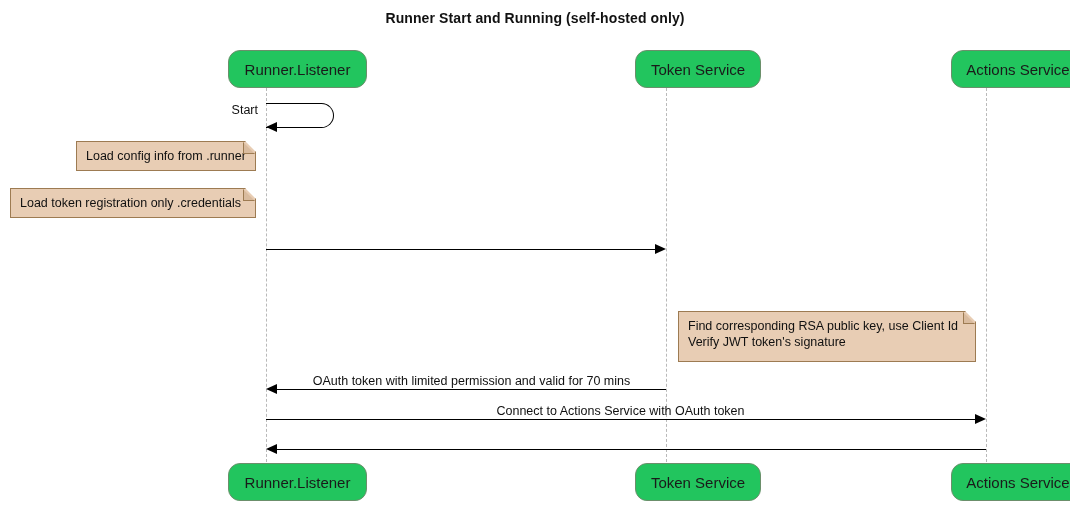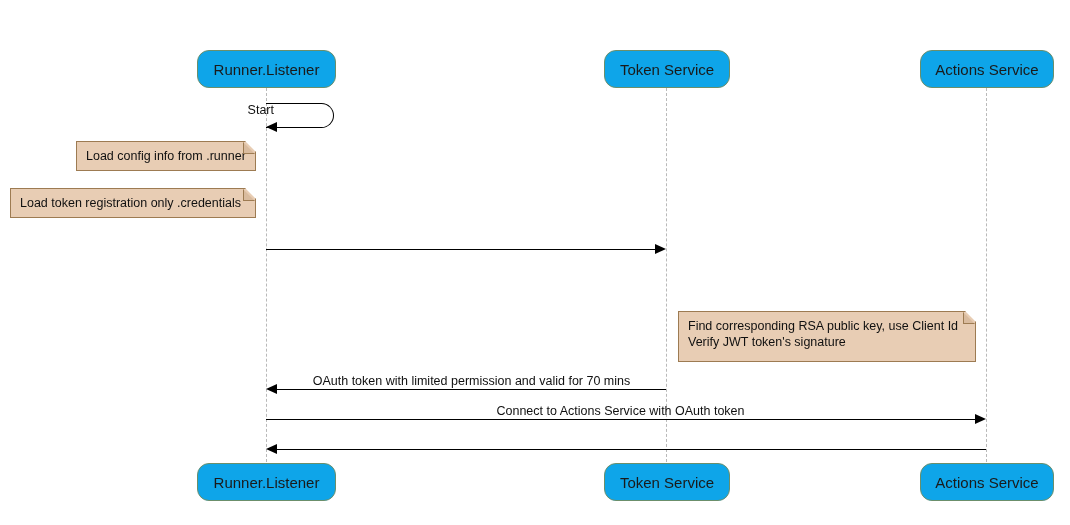--- a/index.html
+++ b/index.html
@@ -32,30 +32,31 @@
   }
   .lifeline {
     position: absolute;
     width: 0;
     border-left: 1px dashed #b9b9b9;
     z-index: 1;
   }
   .participant {
     position: absolute;
     box-sizing: border-box;
-    background: #0ea5e9;
+    background: #22c55e;
     border: 1px solid #6b8f6b;
     border-radius: 12px;
     display: flex;
     align-items: center;
     justify-content: center;
     font-size: 15px;
     color: #1a1a1a;
     z-index: 5;
     white-space: nowrap;
+    margin-left: 31px;
   }
   .note {
     position: absolute;
     box-sizing: border-box;
     background: #e8cdb4;
     border: 1px solid #9d7b52;
     font-size: 12.5px;
     color: #101010;
     line-height: 16px;
     padding: 6px 8px 6px 9px;
@@ -117,38 +118,39 @@
     border-left: none;
     border-radius: 0 14px 14px 0;
     z-index: 4;
   }
 </style>
 </head>
 <body>
 
 <div id="diagram">
 
+  <div id="title">Runner Start and Running (self-hosted only)</div>
 
   <div class="lifeline" style="left:266px; top:88px; height:374px;"></div>
   <div class="lifeline" style="left:666px; top:88px; height:374px;"></div>
   <div class="lifeline" style="left:986px; top:88px; height:374px;"></div>
 
   <div class="participant" style="left:197px; top:50px; width:139px; height:38px;">
     <span>Runner.Listener</span>
   </div>
   <div class="participant" style="left:604px; top:50px; width:126px; height:38px;">
     <span>Token Service</span>
   </div>
   <div class="participant" style="left:920px; top:50px; width:134px; height:38px;">
     <span>Actions Service</span>
   </div>
 
   <div class="self-loop" style="left:266px; top:103px; width:68px; height:25px;"></div>
   <div class="arrowhead left" style="left:266px; top:122px;"></div>
-  <div class="msg-label right-align" style="left:162px; top:103px; width:112px;">Start</div>
+  <div class="msg-label right-align" style="left:146px; top:103px; width:112px;">Start</div>
 
   <div class="note" style="left:76px; top:141px; width:180px; height:30px;">
     <span class="note-fold"></span>
     <span>Load config info from .runner</span>
   </div>
 
   <div class="note" style="left:10px; top:188px; width:246px; height:30px;">
     <span class="note-fold"></span>
     <span>Load token registration only .credentials</span>
   </div>

